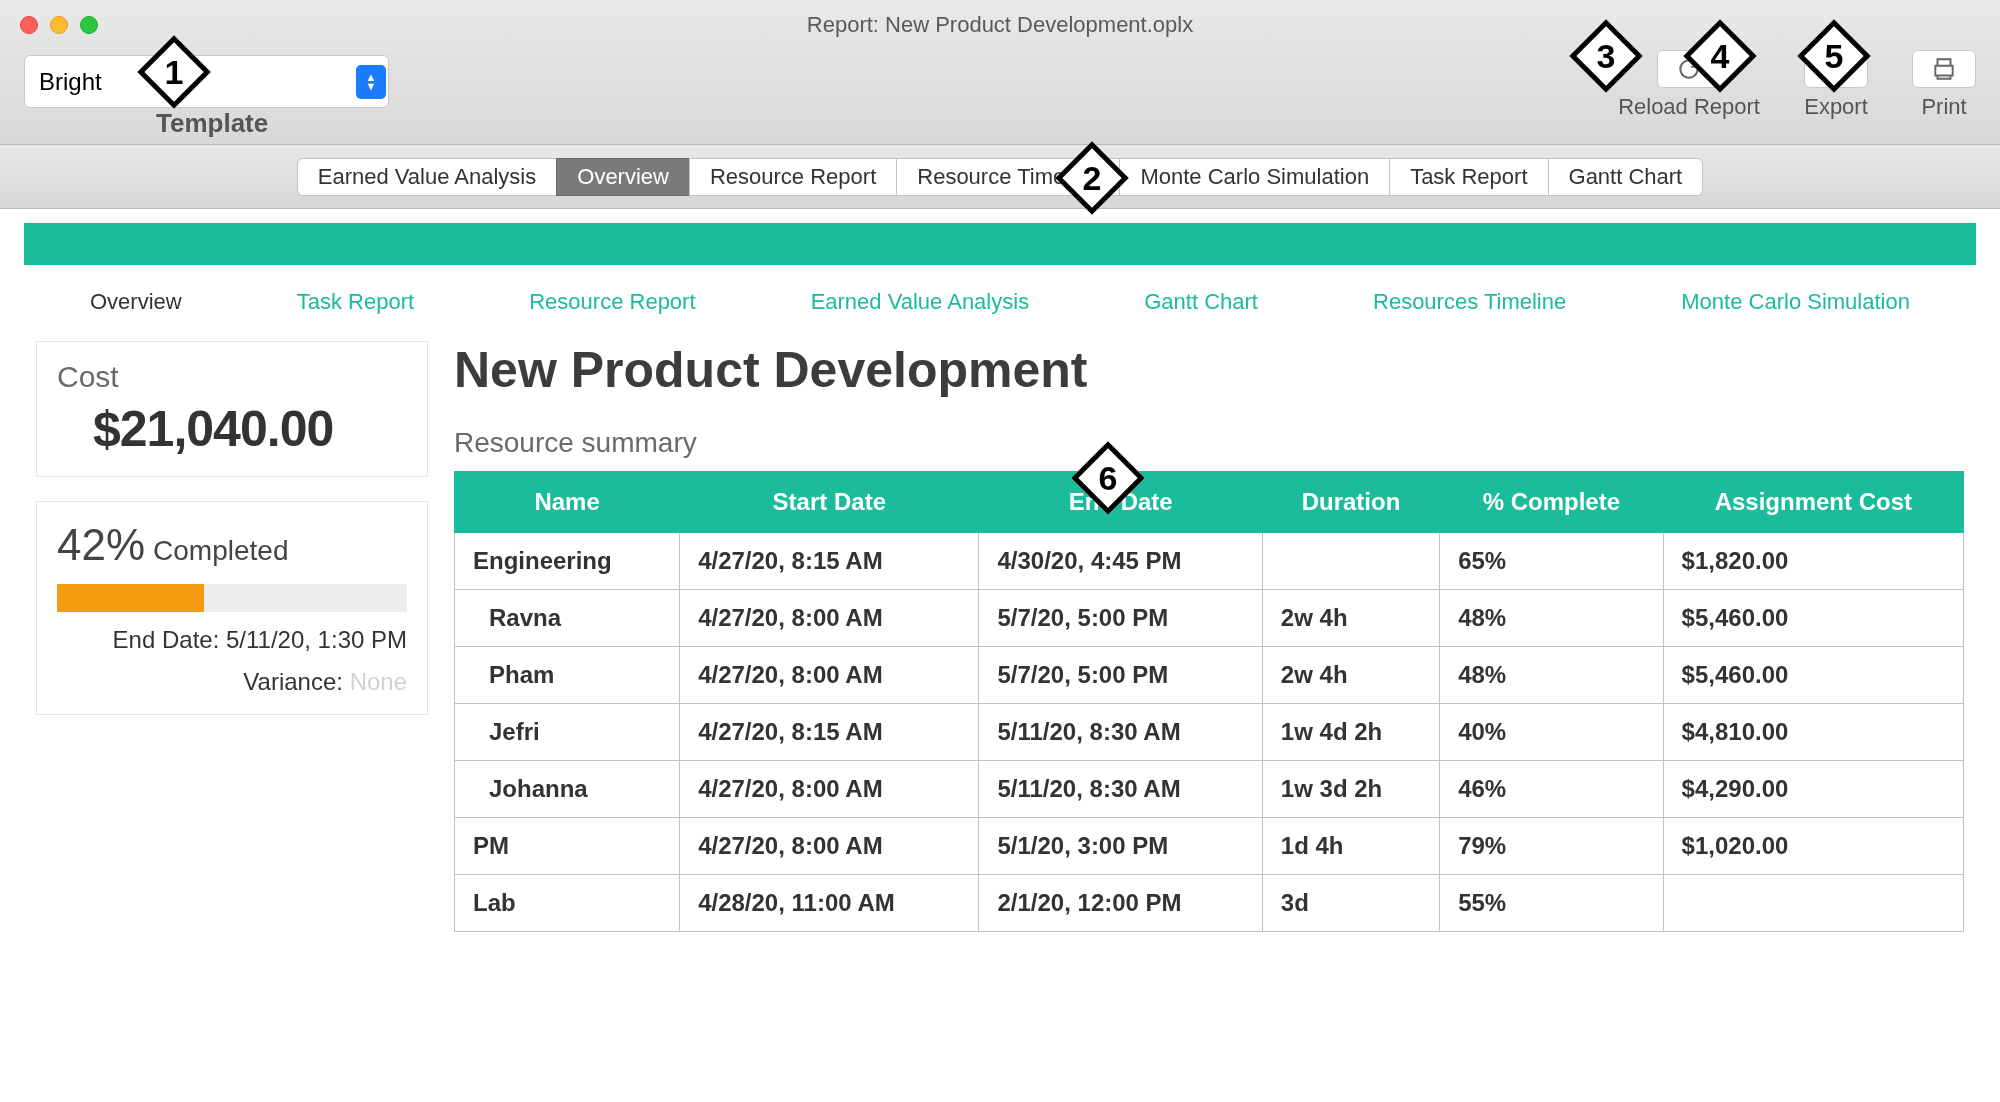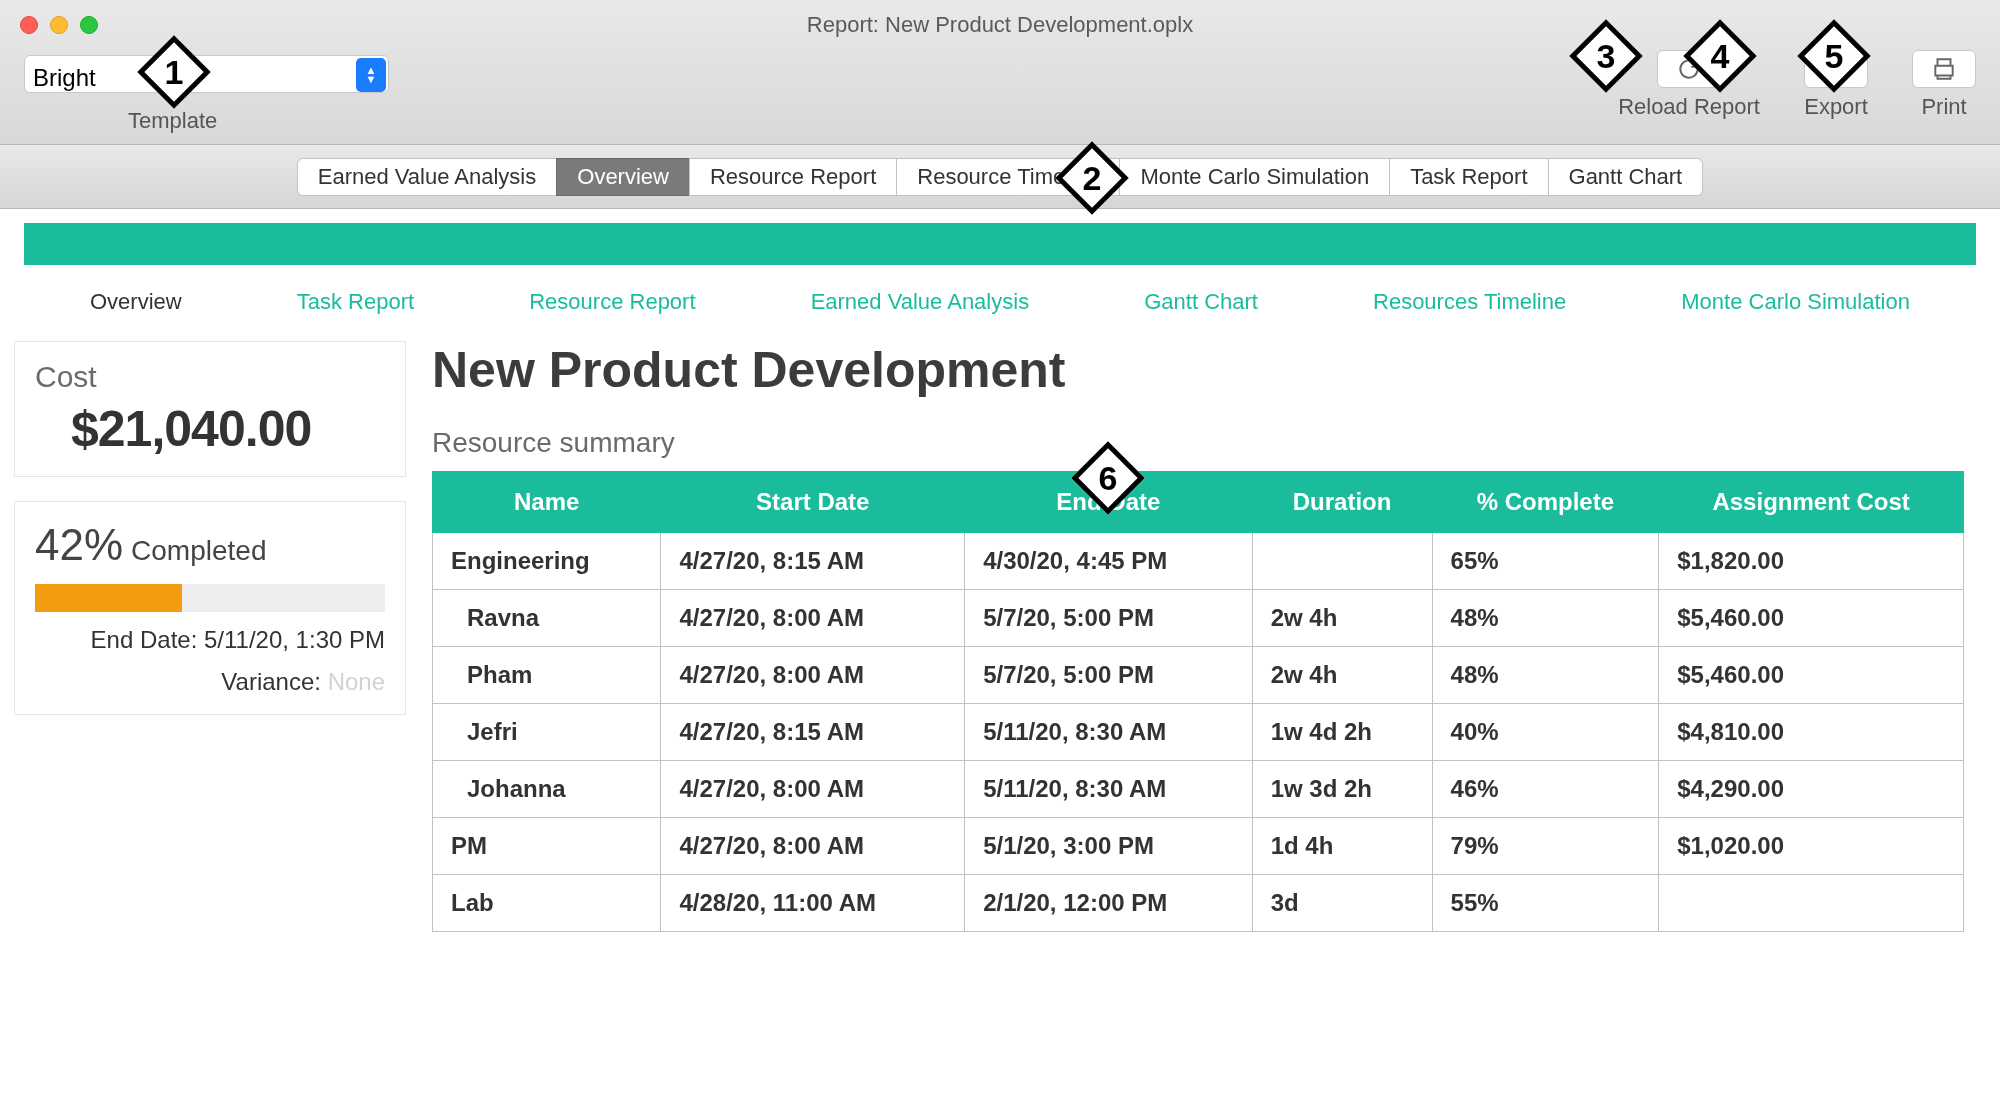--- a/index.html
+++ b/index.html
@@ -27,38 +27,38 @@
   }
   .tl-red { background: #ff5f57; border:1px solid #e24640;}
   .tl-yellow { background: #febc2e; border:1px solid #dfa023;}
   .tl-green { background: #28c840; border:1px solid #1ea830;}
   .window-title {
     position: absolute; top: 12px; left: 0; right: 0; text-align: center;
     color: #5a5a5a; font-size: 22px;
   }
   .template-select {
     position: absolute; top: 55px; left: 24px;
-    width: 365px; height: 38px;
+    width: 365px; height: 53px;
     background: #fff;
     border: 1px solid #c8c8c8;
     border-radius: 6px;
-    display: flex; align-items: flex-end; justify-content: space-between;
-    padding-left: 8px;
+    display: flex; align-items: center; justify-content: space-between;
+    padding-left: 14px;
     font-size: 24px;
   }
   .template-select .arrows {
     width: 30px; height: 34px;
     background: #1a7cff; border-radius: 5px;
     display:flex; flex-direction:column; align-items:center; justify-content:center;
     color:#fff; font-size:11px; line-height:9px;
     margin-right:2px;
   }
   .template-label {
-    position: absolute; top: 108px; left: 128px;
-    color: #555; font-size: 22px;
+    position: absolute; top: 108px; left: 156px;
+    color: #555; font-size: 26px; font-weight: bold;
   }
   .toolbar-right {
     position: absolute; top: 50px; right: 24px;
     display: flex; gap: 44px; align-items: flex-start;
   }
   .toolbar-btn {
     display:flex; flex-direction:column; align-items:center; gap:6px;
     color:#555; font-size:22px;
   }
   .toolbar-btn .btn-surface {
@@ -90,21 +90,21 @@
     height: 42px; background:#1abc9c; margin: 14px 24px 0 24px;
   }
   .report-nav {
     display:flex; justify-content:space-between;
     padding: 24px 90px 10px 90px;
     font-size:22px;
   }
   .report-nav a { color:#1abc9c; }
   .report-nav a.current { color:#333; }
   .content-row {
-    display:flex; gap:26px; padding: 16px 36px 0 14px;
+    display:flex; gap:26px; padding: 16px 36px 0 36px;
   }
   .side-col { width: 392px; display:flex; flex-direction:column; gap:24px;}
   .card {
     border:1px solid #e5e5e5; background:#fff;
     padding: 18px 20px;
   }
   .cost-label { font-size:30px; color:#6a6a6a; font-weight:400;}
   .cost-value { font-size:50px; color:#333; letter-spacing:-1px; font-weight:600; margin-top:6px;margin-left:36px;}
   .pct-line { display:flex; align-items:baseline; gap:8px; color:#444;}
   .pct-value { font-size:44px; font-weight:500; }

